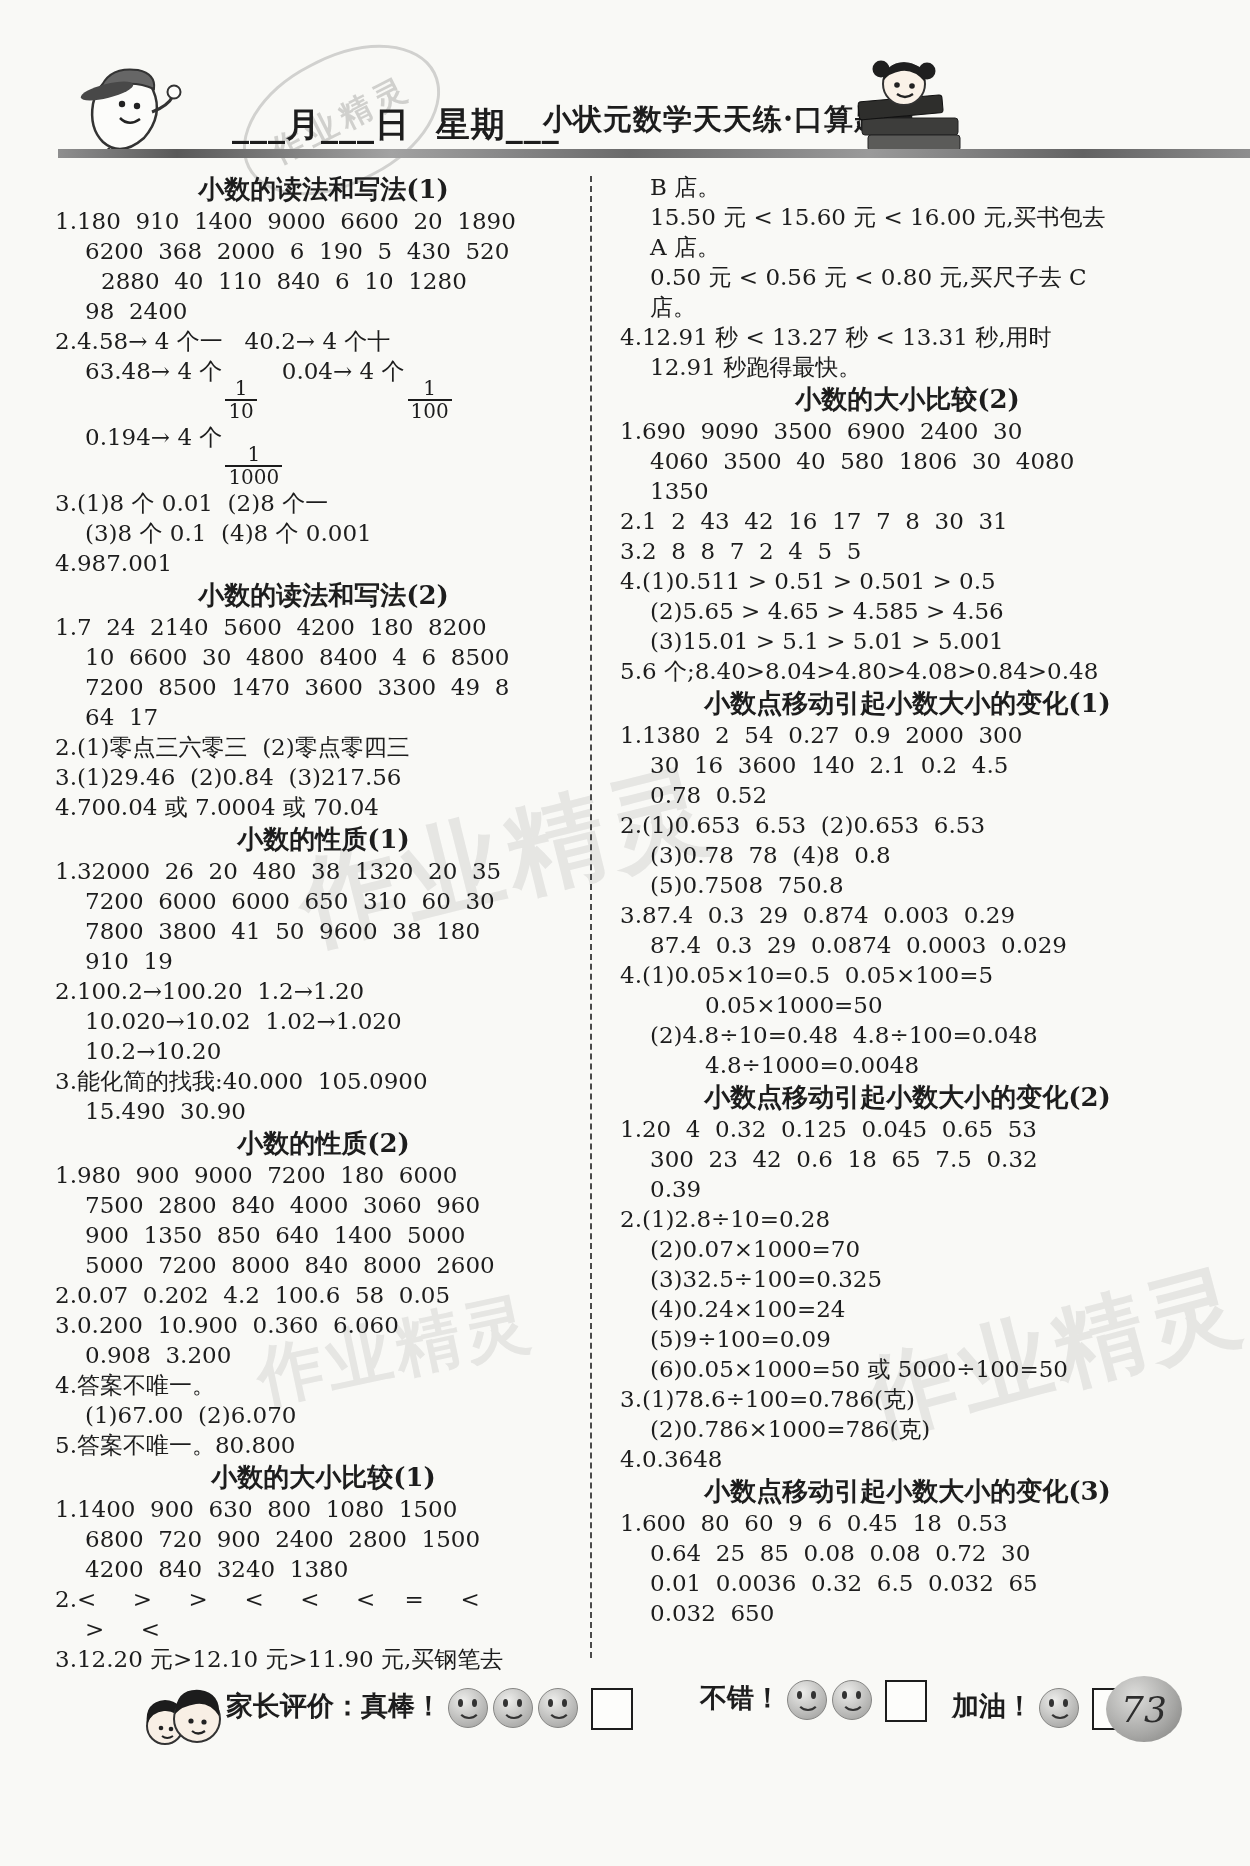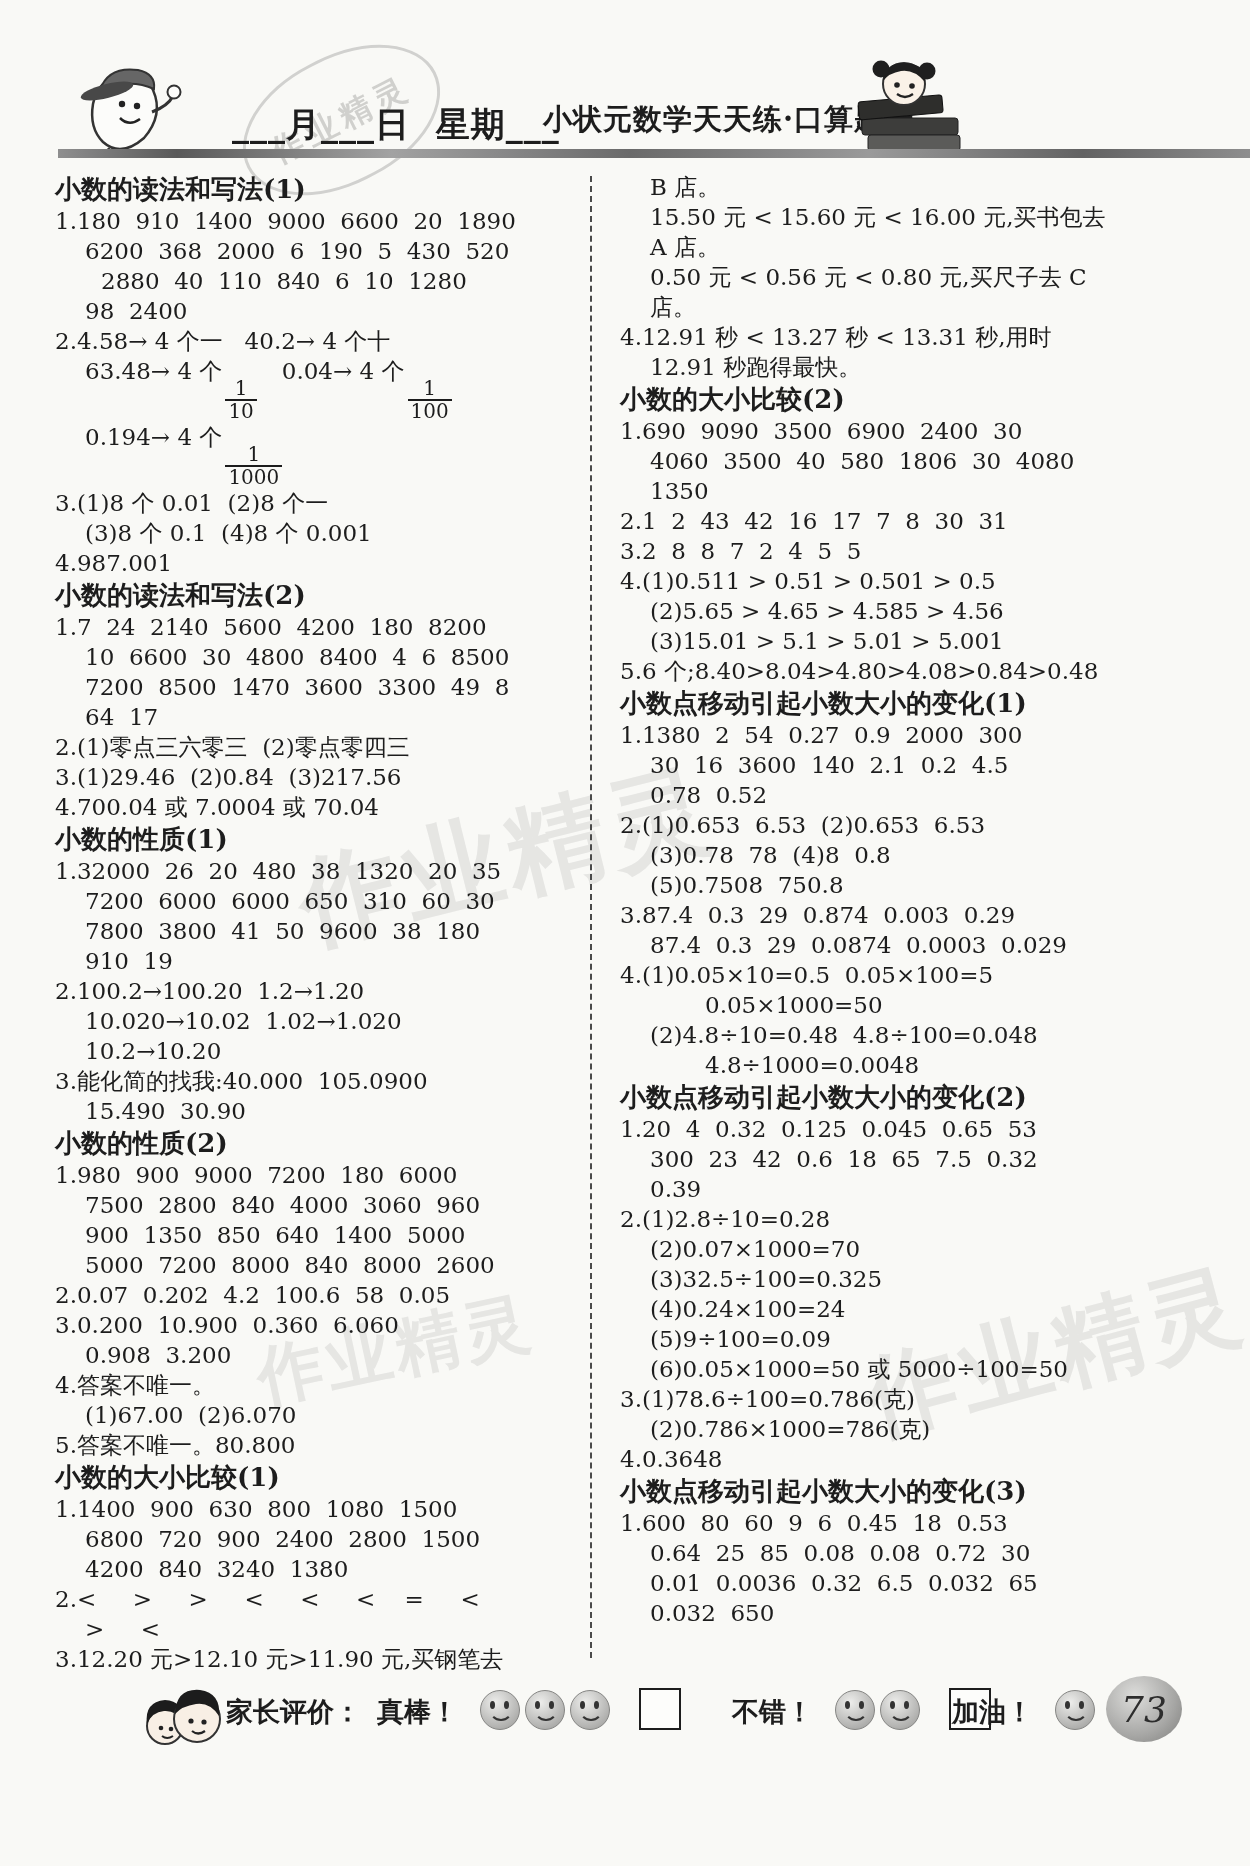--- a/index.html
+++ b/index.html
@@ -18,35 +18,35 @@
     background:linear-gradient(90deg,#8f8f8f,#595959 10%,#a2a2a2 28%,#6a6a6a 48%,#9a9a9a 68%,#626262 86%,#8e8e8e);}
   
   .col{position:absolute;top:172px;z-index:2;}
   .col-left{left:55px;width:537px;}
   .col-right{left:620px;width:575px;}
   .divider{position:absolute;left:590px;top:176px;height:1482px;border-left:2.5px dashed #4a4a4a;z-index:1;}
   .line{white-space:pre;font-size:23px;line-height:30px;min-height:30px;}
   .i1{padding-left:30px;}
   .i2{padding-left:46px;}
   .i3{padding-left:85px;}
-  .heading{font-size:26px;font-weight:700;line-height:34px;min-height:34px;text-align:left;white-space:pre;}
+  .heading{font-size:26px;font-weight:700;line-height:34px;min-height:34px;text-align:center;white-space:pre;}
   .frac{display:inline-flex;flex-direction:column;align-items:center;vertical-align:-16px;
         line-height:1.05;font-size:20px;margin:0 3px;}
   .frac .fd{border-top:2px solid #1c1c1c;padding:0 3px;}
   
   .wm{position:absolute;z-index:0;color:rgba(130,130,128,0.16);font-weight:bold;white-space:nowrap;pointer-events:none;}
   .wm1{left:295px;top:790px;font-size:100px;transform:rotate(-14deg);letter-spacing:6px;}
   .wm2{left:255px;top:1305px;font-size:66px;transform:rotate(-12deg);letter-spacing:4px;}
   .wm3{left:860px;top:1290px;font-size:92px;transform:rotate(-15deg);letter-spacing:5px;}
   
   .footer{position:absolute;left:0;top:1676px;width:1250px;height:120px;z-index:3;}
   .kids{position:absolute;left:140px;top:2px;}
-  .rating{position:absolute;display:flex;align-items:flex-end;font-size:27px;font-weight:700;white-space:pre;gap:16px;}
+  .rating{position:absolute;display:flex;align-items:flex-start;font-size:27px;font-weight:700;white-space:pre;}
   #rating1{left:226px;top:12px;}
-  #rating2{left:700px;top:12px;margin-left:32px;}
+  #rating2{left:700px;top:4px;}
   #rating3{left:952px;top:12px;}
   .smiley-row{display:inline-flex;align-items:center;margin-left:6px;}
   .smiley{display:inline-block;width:38px;height:38px;border-radius:50%;position:relative;margin-right:5px;
           background:radial-gradient(circle at 38% 30%,#ededeb,#c7c7c5 45%,#989896 100%);
           border:1.5px solid #858583;}
   .smiley::before{content:"";position:absolute;left:9px;top:10px;width:5px;height:8px;background:#333;
           border-radius:50%;box-shadow:14px 0 0 #333;}
   .smiley::after{content:"";position:absolute;left:8px;top:16px;width:20px;height:12px;
           border:2.5px solid #333;border-top:none;border-left-color:transparent;border-right-color:transparent;
           border-radius:0 0 12px 12px;}

